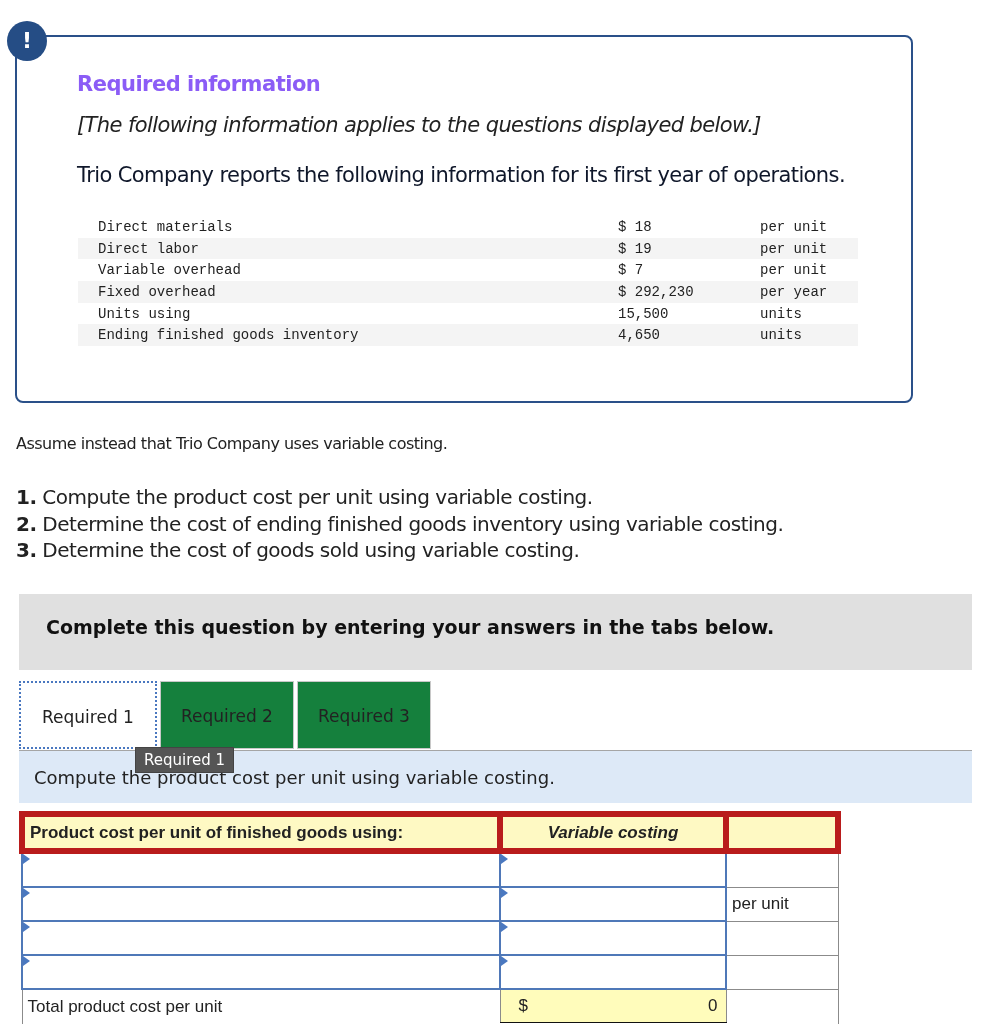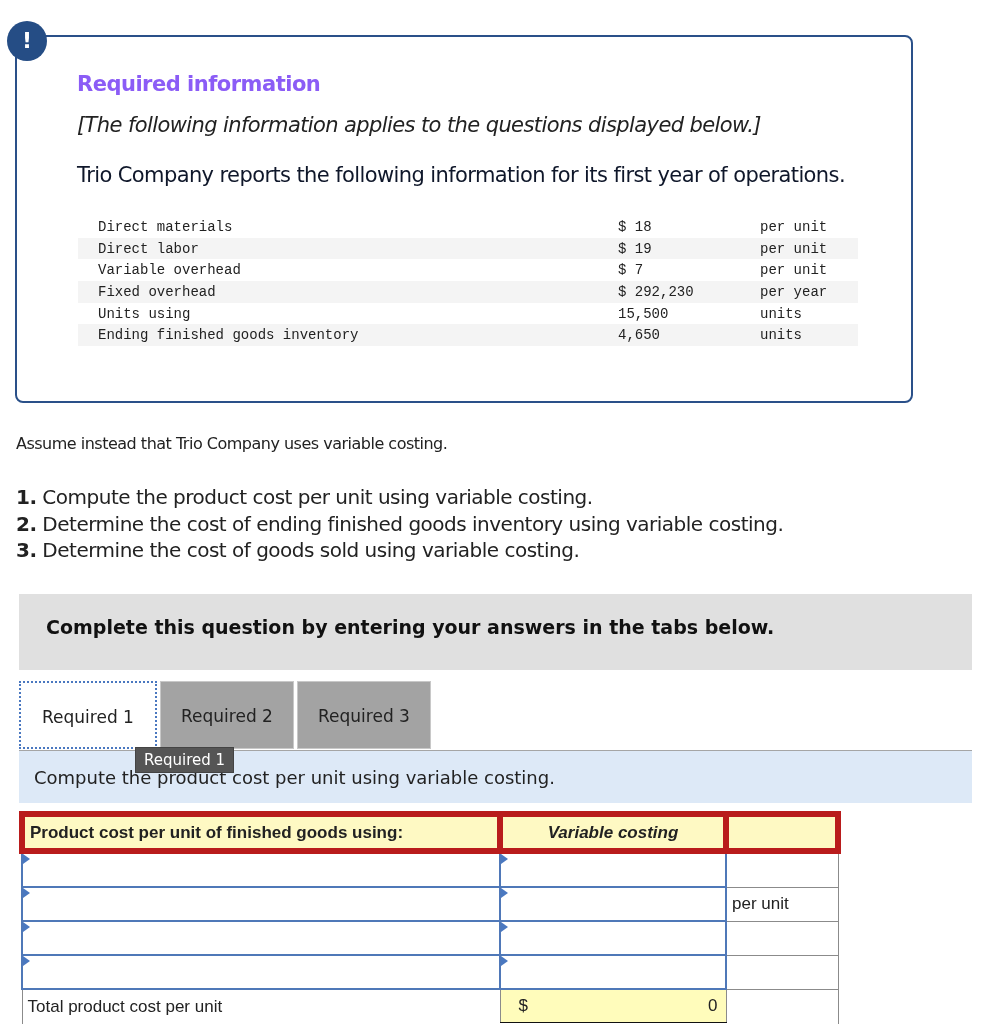--- a/index.html
+++ b/index.html
@@ -23,21 +23,21 @@
   .assume { position: absolute; left: 16px; top: 434px; font-size: 16px; font-family: "DejaVu Sans", sans-serif; letter-spacing: -0.5px; color: #222; }
   .questions { position: absolute; left: 16px; top: 484px; font-size: 20px; font-family: "DejaVu Sans", sans-serif; letter-spacing: -0.5px; color: #222; line-height: 26.5px; }
   .questions b { font-weight: bold; }
 
   
   .instr-bar { position: absolute; left: 19px; top: 594px; width: 953px; height: 76px; background: #e0e0e0; }
   .instr-text { position: absolute; left: 27px; top: 22px; font-size: 19px; font-weight: bold; font-family: "DejaVu Sans", sans-serif; color: #111; }
 
   
   .tabs { position: absolute; left: 19px; top: 681px; height: 69px; }
-  .tab { position: absolute; top: 0; height: 68px; box-sizing: border-box; border: 1px solid #c8c8c8; background: #a3a3a3; font-family: "DejaVu Sans", sans-serif; font-size: 17px; text-align: center; line-height: 68px; color: #222; }
+  .tab { position: absolute; top: 0; height: 68px; box-sizing: border-box; border: 1px solid #c8c8c8; background: #15803d; font-family: "DejaVu Sans", sans-serif; font-size: 17px; text-align: center; line-height: 68px; color: #222; }
   .tab.active { background: #fff; border: 2px dotted #4a78c0; border-bottom: 2px dotted #4a78c0; }
   .tab1 { left: 0; width: 138px; }
   .tab2 { left: 141px; width: 134px; }
   .tab3 { left: 278px; width: 134px; }
 
   .sub-panel { position: absolute; left: 19px; top: 750px; width: 953px; height: 52px; background: #dde9f7; border-top: 1px solid #a5a5a5; }
   .sub-text { position: absolute; left: 15px; top: 16px; font-size: 18px; font-family: "DejaVu Sans", sans-serif; color: #222; }
   .tooltip { position: absolute; left: 135px; top: 747px; background: #555; color: #fff; font-size: 15px; font-family: "DejaVu Sans", sans-serif; padding: 2px 8px; height: 20px; line-height: 20px; border: 1px solid #444; }
 
   

